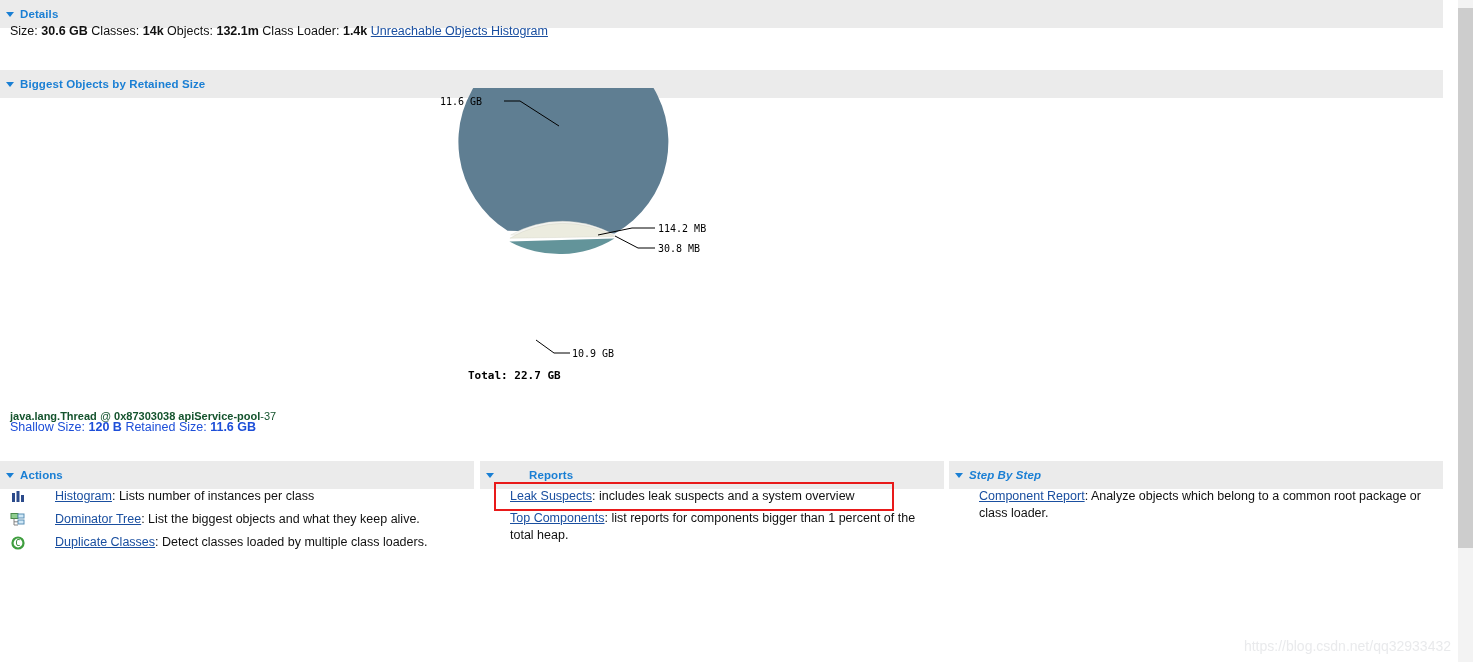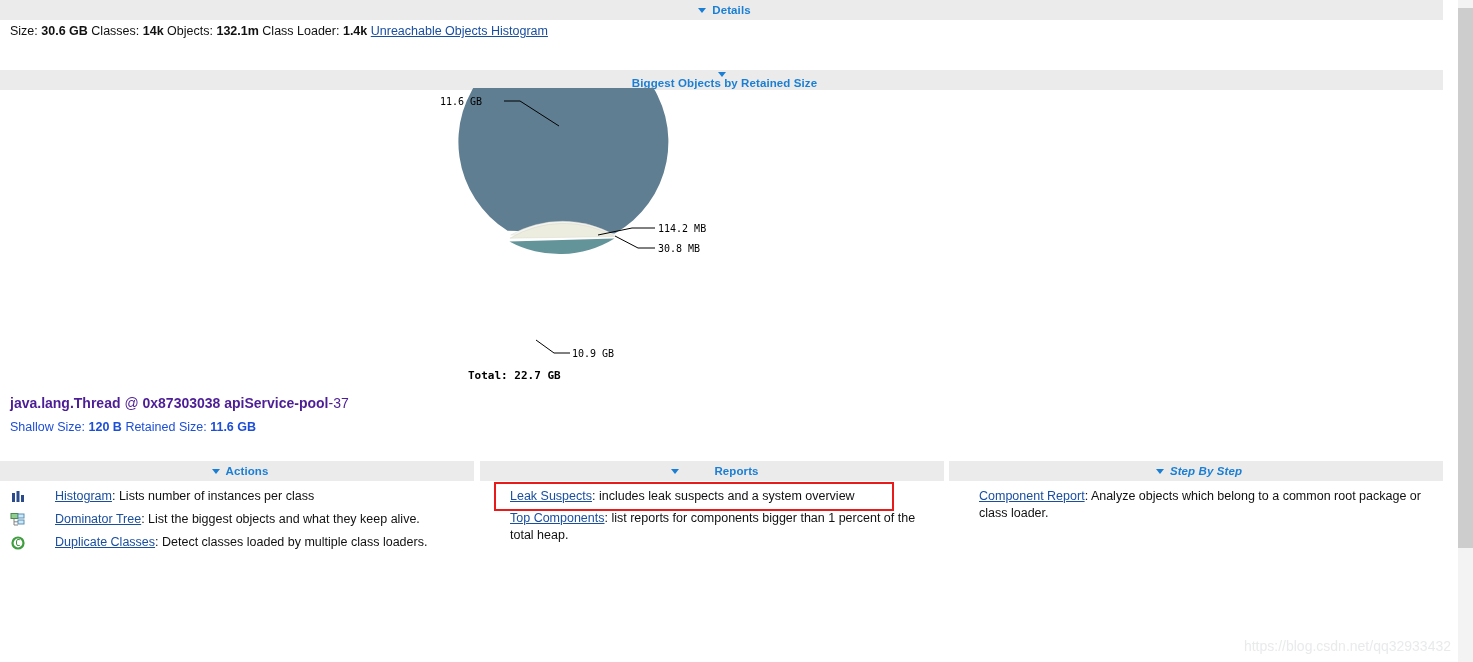--- a/index.html
+++ b/index.html
@@ -13,26 +13,25 @@
     position: relative;
     width: 1473px;
     height: 662px;
     overflow: hidden;
     background: #ffffff;
   }
 
   
   .sec-bar {
     position: absolute;
-    height: 20px;
+    height: 28px;
     background: #ebebeb;
     display: flex;
     align-items: center;
     padding-left: 6px;
-    justify-content: center;
   }
   .sec-bar .twisty {
     width: 0; height: 0;
     border-left: 4px solid transparent;
     border-right: 4px solid transparent;
     border-top: 5px solid #1a7fd4;
     margin-right: 6px;
     flex: 0 0 auto;
   }
   .sec-bar .sec-title {
@@ -74,23 +73,23 @@
     font-family: "DejaVu Sans Mono", "Liberation Mono", monospace;
     font-size: 11px;
     font-weight: bold;
     fill: #000;
   }
   .leader { stroke: #000; stroke-width: 1; fill: none; }
 
   
   .obj-title {
     position: absolute;
-    left: 10px; top: 395px;
-    font-size: 14px;
-    color: #4c1d95;
+    left: 10px; top: 410px;
+    font-size: 11px;
+    color: #14532d;
     white-space: nowrap;
   }
   .obj-title b { font-weight: bold; }
   .obj-sub {
     position: absolute;
     left: 10px; top: 420px;
     font-size: 12.5px;
     color: #1d4ed8;
     white-space: nowrap;
   }
@@ -172,21 +171,21 @@
     <b>30.6 GB</b>
     <span>Classes:</span>
     <b>14k</b>
     <span>Objects:</span>
     <b>132.1m</b>
     <span>Class Loader:</span>
     <b>1.4k</b>
     <span class="lnk">Unreachable Objects Histogram</span>
   </div>
 
-  <div class="sec-bar" style="left:0; top:70px; width:1443px;flex-direction:column;">
+  <div class="sec-bar" style="left:0; top:70px; width:1443px;">
     <span class="twisty"></span>
     <span class="sec-title">Biggest Objects by Retained Size</span>
   </div>
 
   <div id="chart-area">
     <svg id="pie-svg" width="640" height="300" viewBox="0 0 640 300">
 
       <path fill="#5f7e92" d="M 105.6 142.8 A 105 105 0 1 1 212.8 145.4 Z"></path>
 
       <path fill="#f4f4f0" stroke="#d8d8d0" stroke-width="0.4" d="M 108.6 147.0 A 105 105 0 0 1 212.8 147.2 Z"></path>

